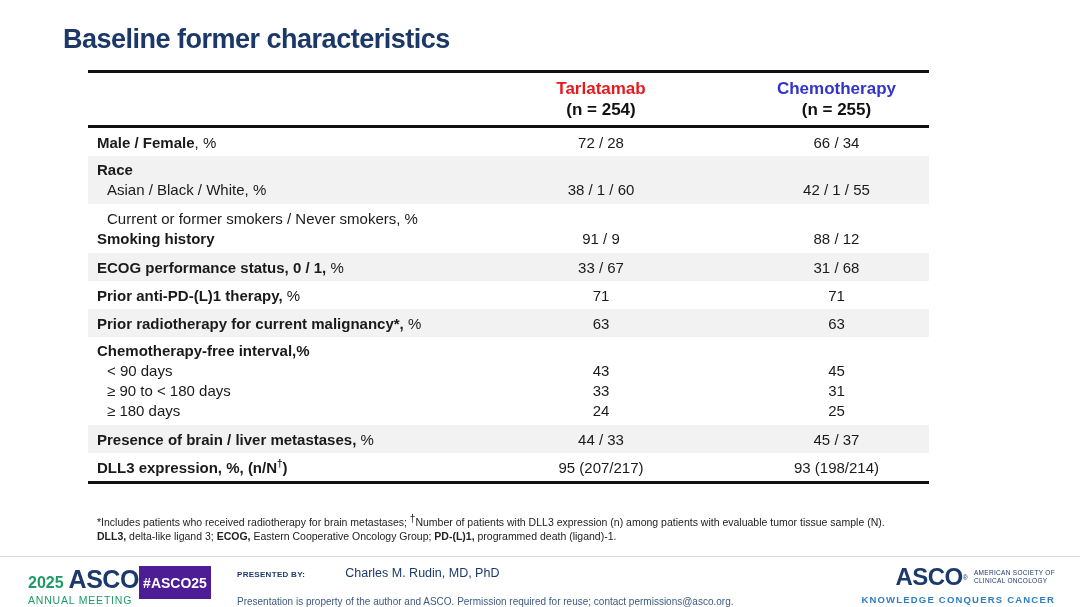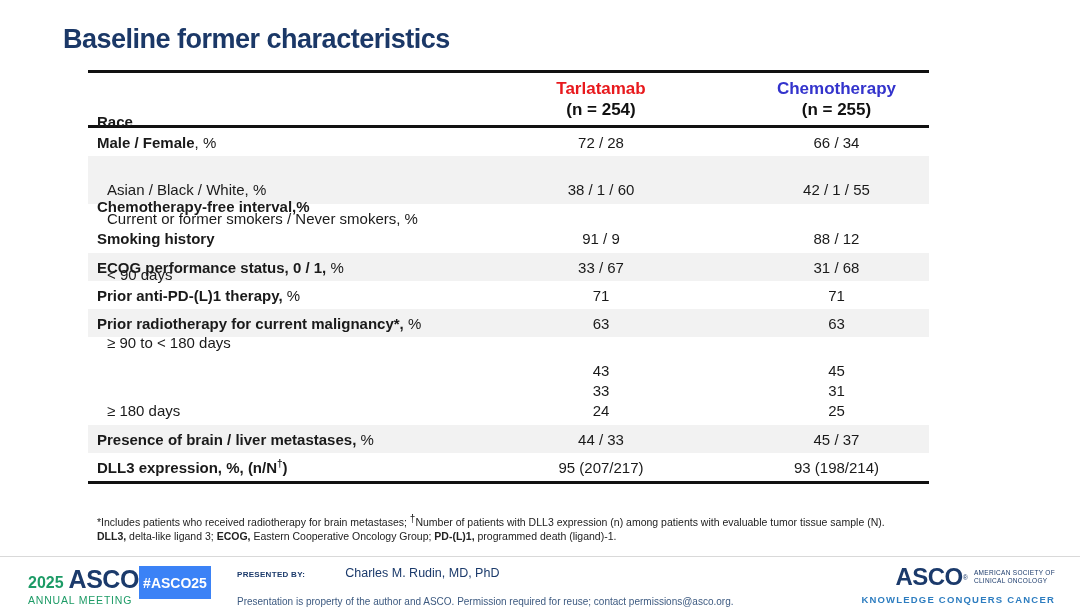--- a/index.html
+++ b/index.html
@@ -24,38 +24,38 @@
 
   .trow{display:flex;font-size:15px;}
   .trow.shaded{background:#f2f2f2;}
   .trow.simple{align-items:center;}
   .h28{height:28px;}
   .h48{height:48px;}
   .h49{height:49px;}
   .h88{height:88px;}
   .b{font-weight:bold;}
   .lline{line-height:20px;}
-  .lline.sub{padding-left:10px;margin-top:48px;}
+  .lline.sub{padding-left:10px;}
   .multi .cell.label{display:flex;flex-direction:column;justify-content:flex-end;padding-bottom:4px;padding-top:4px;}
   .multi .cell.c1,.multi .cell.c2{display:flex;flex-direction:column;justify-content:flex-end;padding-bottom:4px;}
   .vline{line-height:20px;}
   sup{font-size:10px;vertical-align:super;line-height:0;}
 
   
   .footnotes{position:absolute;left:97px;top:516px;font-size:10.5px;color:#222;line-height:13.5px;}
 
   
   .footer-divider{position:absolute;left:0;top:556px;width:1080px;height:1px;background:#d9d9d9;}
   .logo-left{position:absolute;left:28px;top:565px;}
   .logo-line1{display:flex;align-items:baseline;}
   .logo-year{color:#1d9b66;font-weight:bold;font-size:16px;margin-right:5px;}
   .logo-asco{color:#1b3a6b;font-weight:bold;font-size:25px;letter-spacing:-0.5px;}
   .logo-reg{color:#1b3a6b;font-size:8px;vertical-align:top;}
   .logo-meeting{color:#1d9b66;font-size:10.5px;letter-spacing:0.8px;margin-top:0px;}
-  .badge{position:absolute;left:139px;top:566px;width:72px;height:33px;background:#3b82f6;color:#fff;font-weight:bold;font-size:14px;display:flex;align-items:center;justify-content:center;}
+  .badge{position:absolute;left:139px;top:566px;width:72px;height:33px;background:#4c1d95;color:#fff;font-weight:bold;font-size:14px;display:flex;align-items:center;justify-content:center;}
   .presented{position:absolute;left:237px;top:566px;}
   .presented-row{display:flex;align-items:baseline;gap:28px;}
   .presented-label{font-size:8px;font-weight:bold;color:#1b3a6b;letter-spacing:0.3px;margin-right:12px;}
   .presenter{font-size:12.5px;color:#1b3a6b;}
   .permission{font-size:10px;color:#3d5a80;margin-top:16px;}
   .logo-right{position:absolute;right:25px;top:563px;text-align:right;}
   .logo-right-top{display:flex;align-items:center;justify-content:flex-end;}
   .asco-big{color:#1b3a6b;font-weight:bold;font-size:24px;letter-spacing:-0.5px;}
   .asco-reg{color:#1b3a6b;font-size:7px;vertical-align:top;}
   .society{font-size:6.5px;color:#1b3a6b;text-align:left;margin-left:6px;line-height:8px;letter-spacing:0.3px;}

